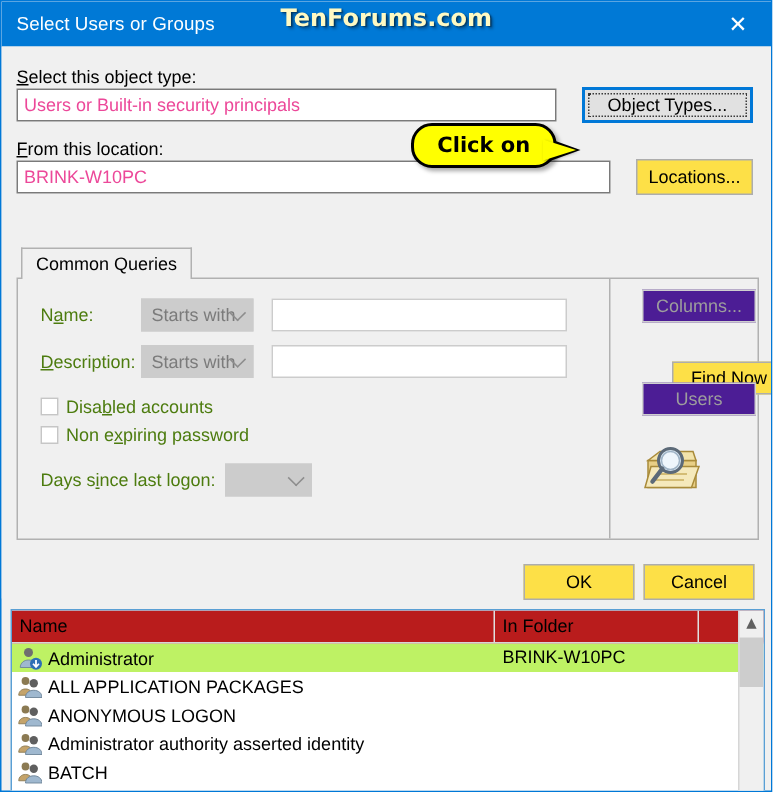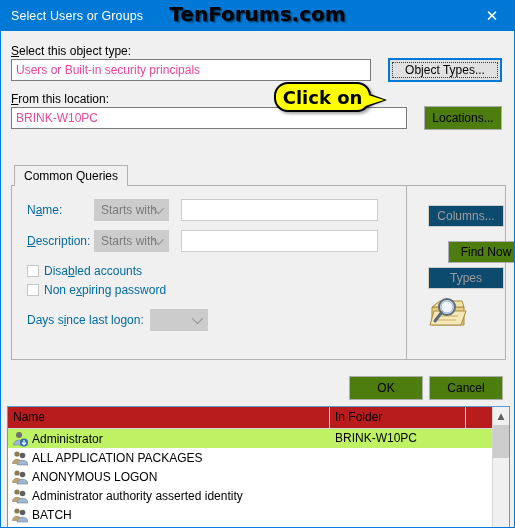--- a/index.html
+++ b/index.html
@@ -40,22 +40,22 @@
     margin-left: 10px;
     letter-spacing: 0.1px;
   }
   .watermark {
     position: absolute;
     left: 0; right: 0;
     top: 1px;
     text-align: center;
     font-family: "DejaVu Sans", sans-serif;
     font-weight: bold;
-    font-size: 20px;
-    color: #000000;
+    font-size: 16px;
+    color: #fef9c3;
     text-shadow: 1px 1px 1px rgba(0,0,0,0.45), 2px 2px 2px rgba(0,0,0,0.25);
     pointer-events: none;
   }
   .close-btn {
     position: absolute;
     right: 0; top: 0;
     width: 44px; height: 30px;
     display: flex; align-items: center; justify-content: center;
     color: #ffffff;
     font-size: 15px;
@@ -67,21 +67,21 @@
     position: relative;
     background: #f0f0f0;
     height: 368px;
     padding-left: 24px;
   }
 
   .label {
     font-size: 12px;
     color: #000000;
   }
-  .label.dim { color: #0369a1; }
+  .label.dim { color: #4d7c0f; }
   .u { text-decoration: underline; }
 
   .row-label { position: absolute; }
 
   
   .textbox {
     position: absolute;
     box-sizing: border-box;
     background: #ffffff;
     border: 1px solid #7a7a7a;
@@ -94,34 +94,33 @@
   }
   .textbox.disabled {
     border-color: #cccccc;
     color: #000;
   }
 
   
   .btn {
     position: absolute;
     box-sizing: border-box;
-    background: #4d7c0f;
+    background: #fde047;
     border: 1px solid #adadad;
     font-size: 12px;
     display: flex;
     align-items: center;
     justify-content: center;
     color: #000;
     text-align: center;
   }
   .btn.disabled {
     color: #9d9d9d;
-    background: #0c4a6e;
+    background: #4c1d95;
     border-color: #cfcfcf;
-    margin-top: 12px;
   }
   .btn.focus {
     border: 2px solid #0078d7;
     background: #e1e1e1;
   }
   .btn.focus .inner-focus {
     position: absolute;
     left: 2px; right: 2px; top: 2px; bottom: 2px;
     border: 1px dotted #3a3a3a;
     pointer-events: none;
@@ -289,21 +288,21 @@
     width: 97px; height: 30px;
     box-sizing: border-box;
     background: #ffff00;
     border: 2px solid #000000;
     border-radius: 14px;
     display: flex;
     align-items: center;
     justify-content: center;
     font-family: "DejaVu Sans", sans-serif;
     font-weight: bold;
-    font-size: 18px;
+    font-size: 14px;
     color: #000000;
     z-index: 20;
     box-shadow: 2px 2px 3px rgba(0,0,0,0.35);
   }
   .callout-tail {
     position: absolute;
     left: 361px; top: 62px;
     width: 0; height: 0;
     border-top: 7px solid transparent;
     border-bottom: 7px solid transparent;
@@ -400,21 +399,21 @@
       </div>
     </div>
 
     <div class="btn disabled" style="left:427px; top:162px; width:76px; height:22px;">
       <span>Columns...</span>
     </div>
     <div class="btn" style="left:427px; top:210px; width:76px; height:22px;margin-left:20px;">
       <span>Find Now</span>
     </div>
     <div class="btn disabled" style="left:427px; top:224px; width:76px; height:22px;">
-      <span>Types</span>
+      <span>Users</span>
     </div>
 
     <div style="position:absolute; left:427px; top:262px; width:42px; height:36px;">
       <svg width="42" height="36" viewBox="0 0 42 36">
         <path d="M4 14 L4 32 L36 32 L36 14 Z" fill="#e8cf86" stroke="#a98b3a" stroke-width="1"></path>
         <path d="M4 14 L12 8 L34 8 L36 14 Z" fill="#f2e3ab" stroke="#a98b3a" stroke-width="1"></path>
         <path d="M6 18 L38 18 L33 32 L2 32 Z" fill="#f5e9bb" stroke="#a98b3a" stroke-width="1"></path>
         <line x1="10" y1="23" x2="30" y2="23" stroke="#c9ae5e" stroke-width="1"></line>
         <line x1="8" y1="27" x2="28" y2="27" stroke="#c9ae5e" stroke-width="1"></line>
         <circle cx="19" cy="14" r="8" fill="#dbe9f4" stroke="#5c6a78" stroke-width="2"></circle>

